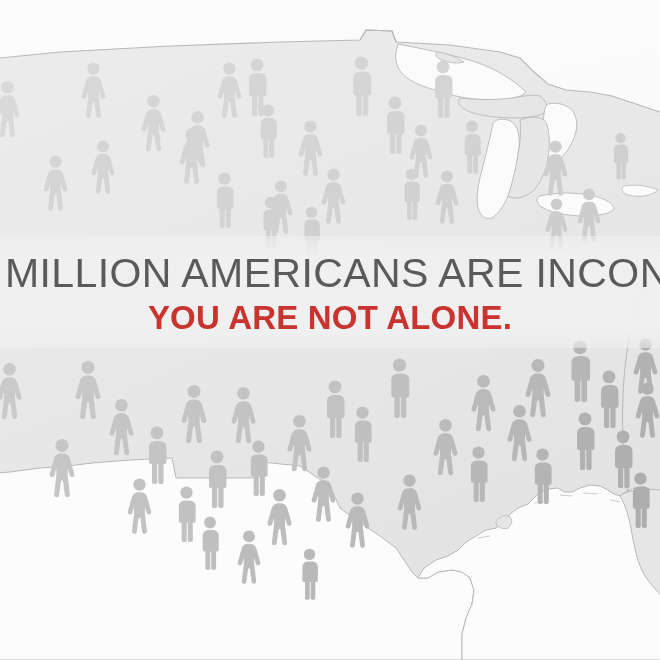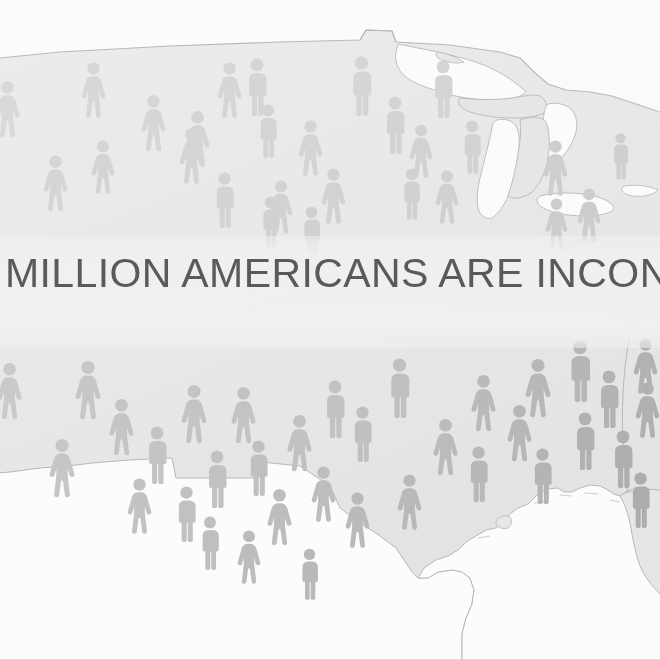--- a/index.html
+++ b/index.html
@@ -558,14 +558,15 @@
           <circle cx="18" cy="9" r="8.4" fill="#b2b2b2"></circle>
           <path fill="#b2b2b2" d="M18 19.5c-6.2 0-9.2 2.4-10.6 7.5L2.1 45.6c-.5 2 .5 3.5 2.4 3.9 1.9.4 3.3-.5 3.9-2.4l2.3-8.2v8.9L7.9 71.9c-.3 2 .8 3.5 2.8 3.7 2 .2 3.3-.8 3.6-2.8l2.5-18.6h2.4l2.5 18.6c.3 2 1.6 3 3.6 2.8 2-.2 3.1-1.7 2.8-3.7l-2.8-24.1v-8.9l2.3 8.2c.6 1.9 2 2.8 3.9 2.4 1.9-.4 2.9-1.9 2.4-3.9L28.6 27c-1.4-5.1-4.4-7.5-10.6-7.5z"></path>
         </svg>
       </div>
     </div>
 
   <div id="headline-band"></div>
 
   <div id="headline-primary">MILLION AMERICANS ARE INCONTINENT.</div>
 
+  <div id="headline-secondary">YOU ARE NOT ALONE.</div>
 
 </div>
 
 </body></html>

